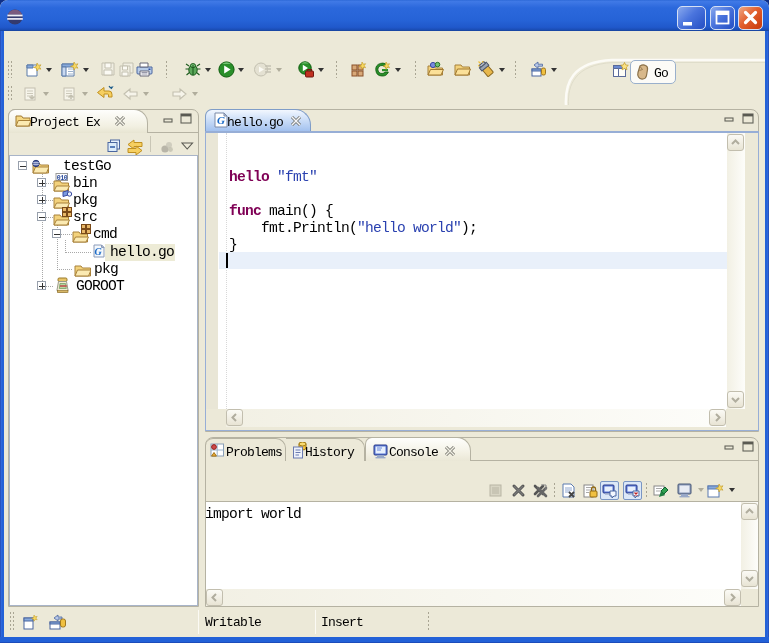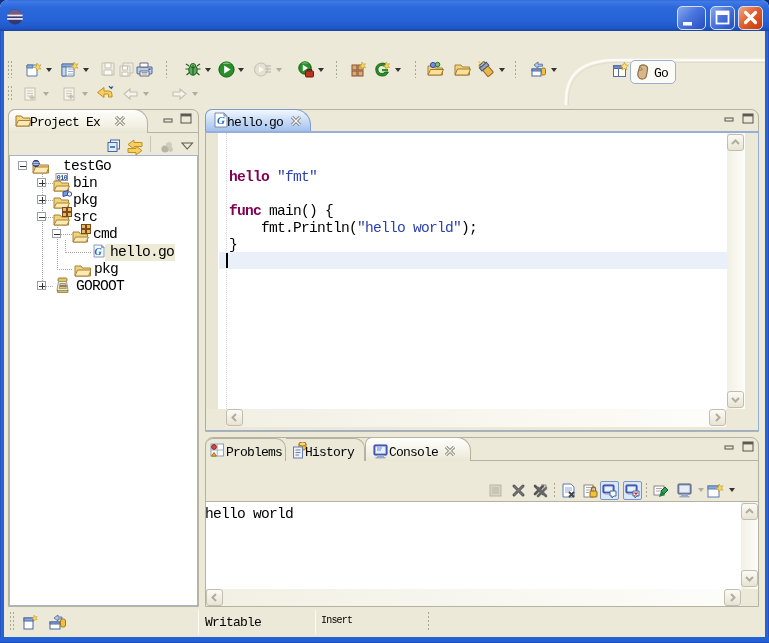--- a/index.html
+++ b/index.html
@@ -565,21 +565,21 @@
       <svg class="abs" style="left:502px;top:2px" width="17" height="16">
           <rect x="1" y="3" width="11" height="11" fill="#fff" stroke="#5a7ab0"></rect>
           <rect x="1" y="3" width="11" height="3" fill="#88aadc" stroke="#5a7ab0"></rect>
           <path d="M12 1 l1.6 2.4 2.4 -0.6 -1.6 2.2 1.6 2.2 -2.4 -0.6 -1.6 2.4 -0.6 -2.8 -2.8 -0.8 2.8 -1.2 z" fill="#f8d860" stroke="#c09820" stroke-width="0.6"></path>
         </svg>
       <div class="abs darr" style="left:524px;top:7px"></div>
     </div>
 
     <div class="abs" style="left:1px;top:64px;width:552px;height:1px;background:#b5b2a2"></div>
     <div class="abs" style="left:1px;top:65px;width:535px;height:87px;background:#fff"></div>
-    <div class="abs" style="left:0px;top:69px;font-size:14.6px;letter-spacing:-0.76px;line-height:17px;white-space:pre">hello world</div>
+    <div class="abs" style="left:0px;top:69px;font-size:14.6px;letter-spacing:-0.76px;line-height:17px;white-space:pre">import world</div>
 
     <div class="abs sb" style="left:536px;top:65px;width:17px;height:87px"></div>
     <div class="abs sbtn" style="left:536px;top:66px;width:17px;height:17px"><svg width="15" height="15">
           <path d="M4 9 l3.5 -3.5 L11 9" fill="none" stroke="#b0ad9e" stroke-width="2"></path>
         </svg></div>
     <div class="abs sbtn" style="left:536px;top:133px;width:17px;height:17px"><svg width="15" height="15">
           <path d="M4 6 l3.5 3.5 L11 6" fill="none" stroke="#b0ad9e" stroke-width="2"></path>
         </svg></div>
 
     <div class="abs sb" style="left:1px;top:152px;width:535px;height:17px"></div>
@@ -603,20 +603,20 @@
     <svg class="abs" style="left:44px;top:6px" width="20" height="18">
         <path d="M6 5 l4 -3 v2 l4 0 v2 l-4 0 v2 z" fill="#b8c8e8" stroke="#4a66a0" stroke-width="0.8"></path>
         <rect x="2" y="9" width="10" height="7" fill="#fff" stroke="#4a66a0"></rect>
         <rect x="2" y="9" width="10" height="2" fill="#88aadc" stroke="#4a66a0"></rect>
         <rect x="12.5" y="6" width="5" height="8" rx="2" fill="#f0c040" stroke="#a07820"></rect>
       </svg>
 
     <div class="abs" style="left:194px;top:3px;width:1px;height:24px;background:#c6c3b2;border-right:1px solid #fbfaf4"></div>
     <div class="abs" style="left:201px;top:8px;font-size:13px;letter-spacing:-0.8px">Writable</div>
     <div class="abs" style="left:311px;top:3px;width:1px;height:24px;background:#c6c3b2;border-right:1px solid #fbfaf4"></div>
-    <div class="abs" style="left:317px;top:8px;font-size:10px;letter-spacing:-0.8px">Insert</div>
+    <div class="abs" style="left:317px;top:8px;font-size:13px;letter-spacing:-0.8px">Insert</div>
     <div class="abs tsep" style="left:424px;top:5px;height:20px"></div>
   </div>
 
   <div class="abs wborder" id="bleft"></div>
   <div class="abs" id="bright"></div>
   <div class="abs" id="bbottom"></div>
 </div>
 
 </body></html>

